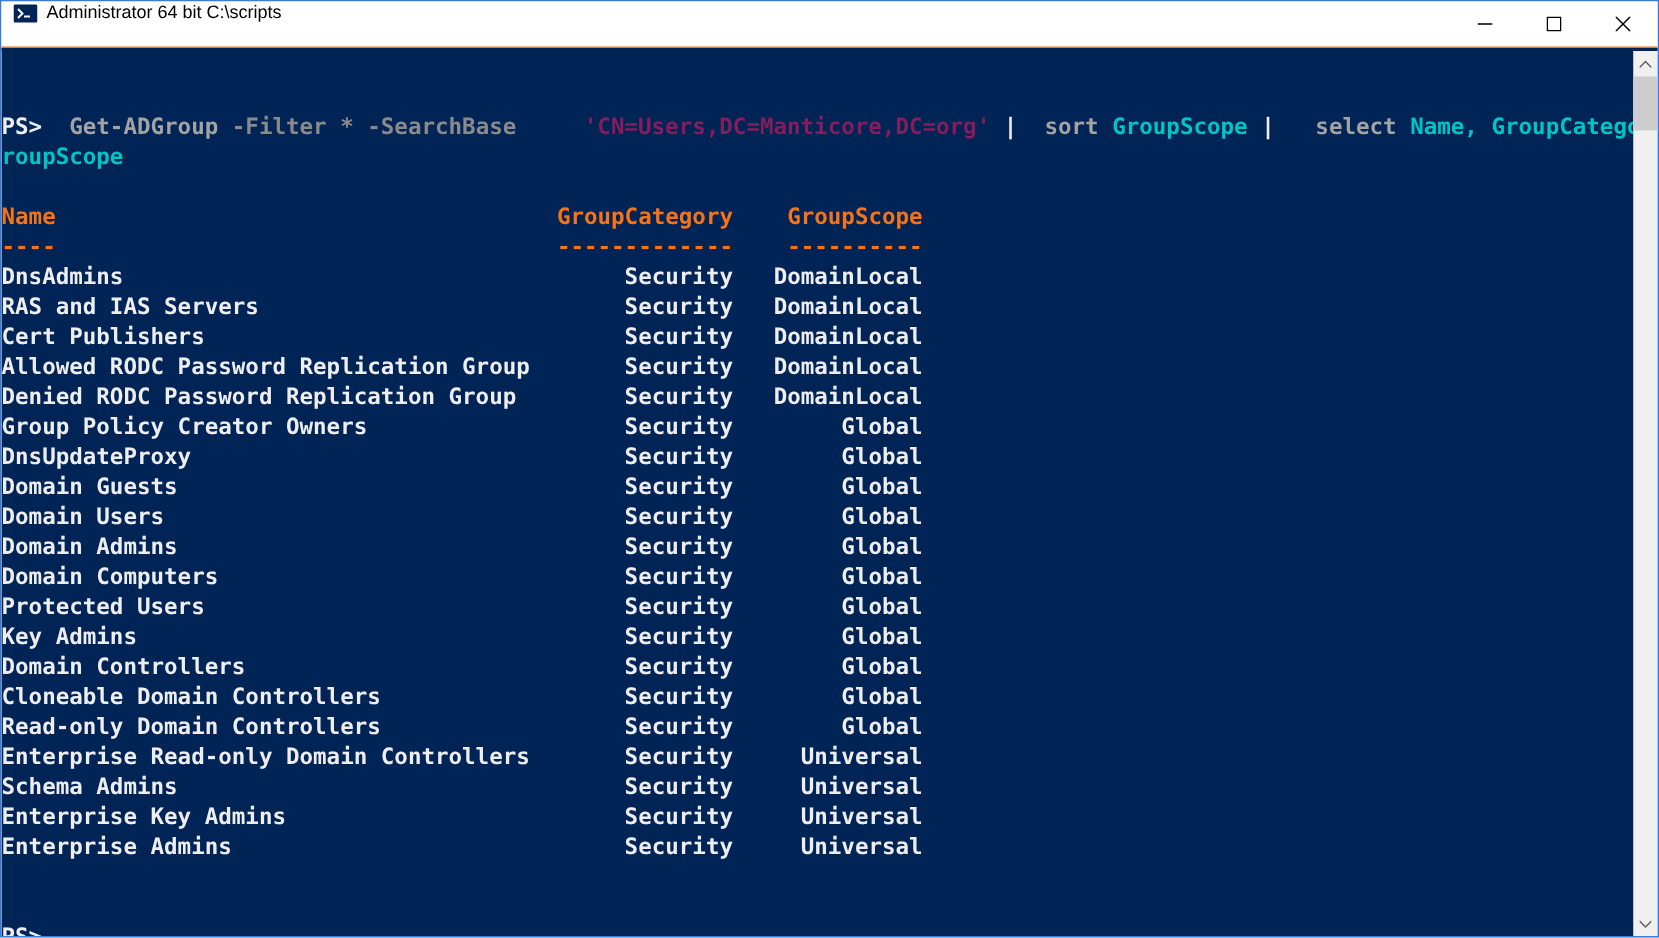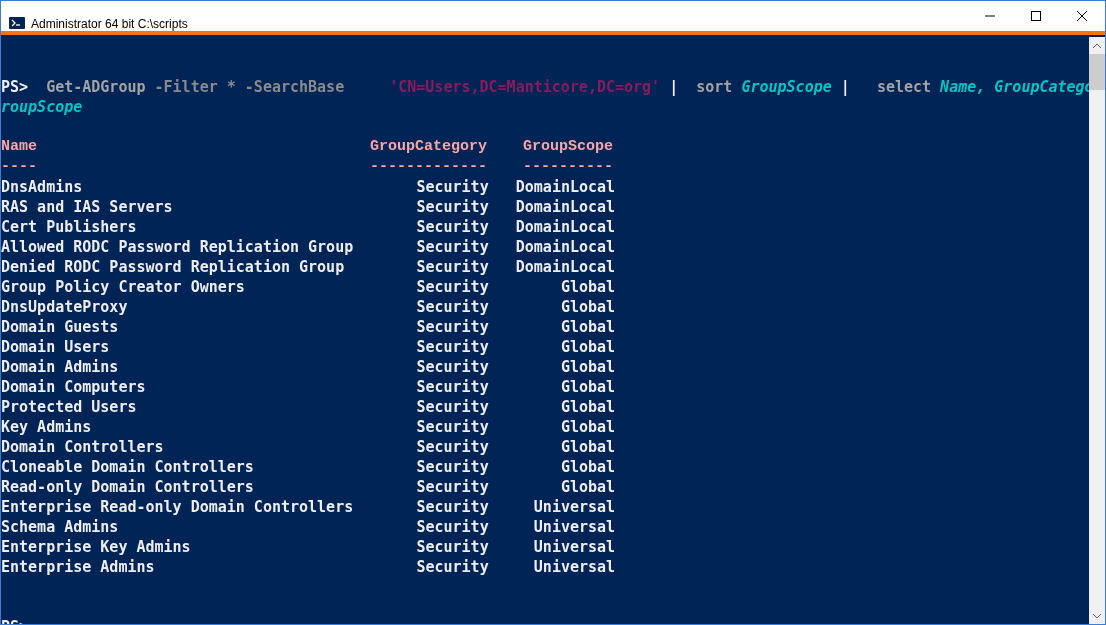--- a/index.html
+++ b/index.html
@@ -1,36 +1,36 @@
 <!DOCTYPE html>
 <html><head>
 <meta charset="utf-8">
 <style>
   html,body{margin:0;padding:0;font-family:"Segoe UI",Tahoma,sans-serif;background:#fff;}
   .window{width:1106px;height:625px;border:1px solid #3a7bd5;box-sizing:border-box;display:flex;flex-direction:column;position:relative;}
-  .titlebar{height:30px;background:#fff;display:flex;align-items:flex-end;border-bottom:4px solid #f97316;}
+  .titlebar{height:30px;background:#fff;display:flex;align-items:flex-start;border-bottom:1px solid #f97316;}
   .titlebar .icon{width:16px;height:16px;margin:0 6px 0 8px;display:inline-flex;align-items:center;justify-content:center;}
   .titlebar .title{font-size:12px;color:#000;flex:0 0 auto;}
   .titlebar .spacer{flex:1 1 auto;}
   .winbtn{width:46px;height:30px;display:flex;align-items:center;justify-content:center;color:#000;}
   .winbtn svg{width:10px;height:10px;display:block;}
   .client{flex:1 1 auto;display:flex;overflow:hidden;border-top:2px solid #012456;}
   .console{flex:1 1 auto;background:#012456;color:#eeedf0;font-family:Consolas,"Lucida Console",monospace;font-size:15px;line-height:20px;overflow:hidden;padding:0;white-space:pre;font-weight:bold;}
   .console-inner{padding:0px 0 0 0;}
   .scrollbar{width:17px;background:#f0f0f0;display:flex;flex-direction:column;}
   .sb-btn{height:17px;display:flex;align-items:center;justify-content:center;color:#606060;}
   .sb-track{flex:1 1 auto;position:relative;}
   .sb-thumb{position:absolute;left:0;right:0;top:0;height:36px;background:#cdcdcd;}
   .cmd{padding-left:0;}
   .tok-white{color:#eeedf0;text-align:right;}
   .tok-yellow{color:#a3a3a3;}
   .tok-gray{color:#8a8a8a;}
   .tok-darkcyan{color:#871c5c;margin-left:36px;}
-  .tok-brightcyan{color:#00c5c5;font-style:italic;}
-  .tbl-head{color:#fca5a5;font-family:Liberation Mono, monospace;}
+  .tok-brightcyan{color:#00c5c5;}
+  .tbl-head{color:#f97316;}
   .row{color:#eeedf0;}
 </style>
 </head>
 <body>
 
 <div class="window">
   <div class="titlebar">
     <span class="icon">
       <svg viewBox="0 0 16 16">
           <rect x="0" y="2" width="16" height="12" rx="1" fill="#012456"></rect>

